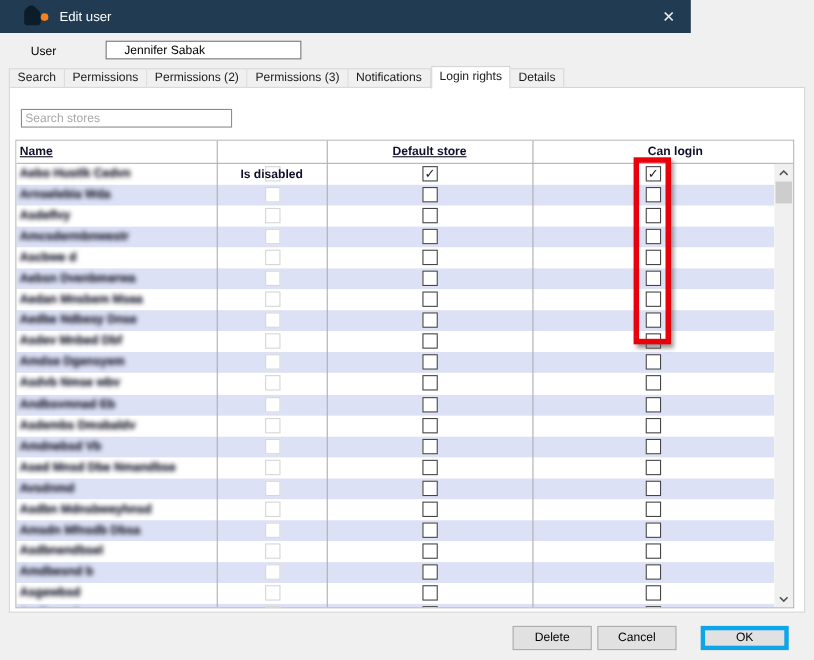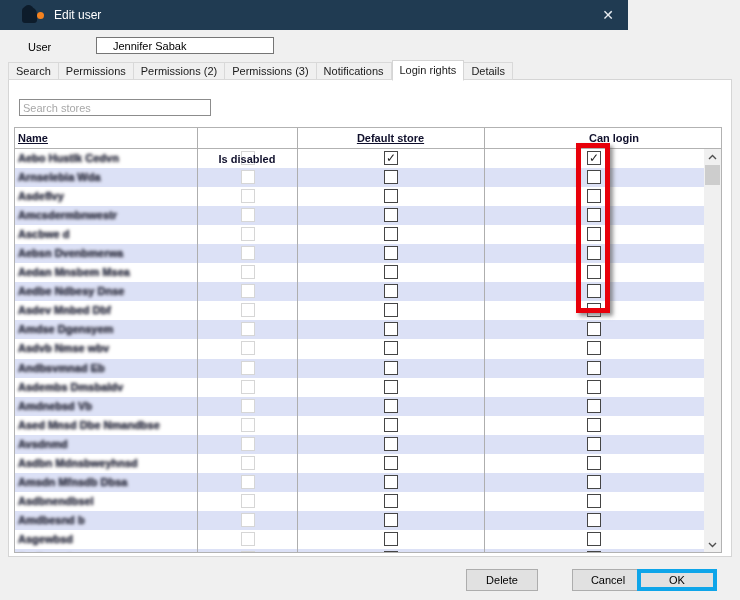--- a/index.html
+++ b/index.html
@@ -48,21 +48,21 @@
   
   .vscroll { position:absolute; top:21px; right:0; width:17px; height:403px; background:#f0f0f0; z-index:3; }
   .sbtn { position:absolute; left:0; width:17px; height:15px; display:flex; align-items:center; justify-content:center; cursor:pointer; }
   .sbtn.up { top:0; } .sbtn.down { bottom:0; }
   .sthumb { position:absolute; left:1px; top:16px; width:15px; height:20px; background:#cdcdcd; cursor:pointer; }
   
   .redbox { position:absolute; left:576px; top:143px; width:34px; height:170px; box-sizing:border-box; border:5px solid #e8000a; box-shadow:3px 3px 4px rgba(90,90,90,.65); z-index:6; pointer-events:none; }
   
   .btn { position:absolute; top:569px; height:22px; background:#e1e1e1; border:1px solid #adadad; font-size:11px; font-family:inherit; color:#000; cursor:pointer; box-sizing:border-box; }
   .btn-delete { left:454px; width:72px;margin-left:12px; }
-  .btn-cancel { left:543px; width:72px;margin-left:29px; }
+  .btn-cancel { left:543px; width:72px; }
   .btn-ok { left:637px; width:80px; border:4px solid #0ea5e9; }
 </style>
 </head>
 <body>
 
 <div class="titlebar">
   <div class="title-icon">
     <div class="head"></div>
       <div class="blob"></div>
       <div class="dot"></div>

